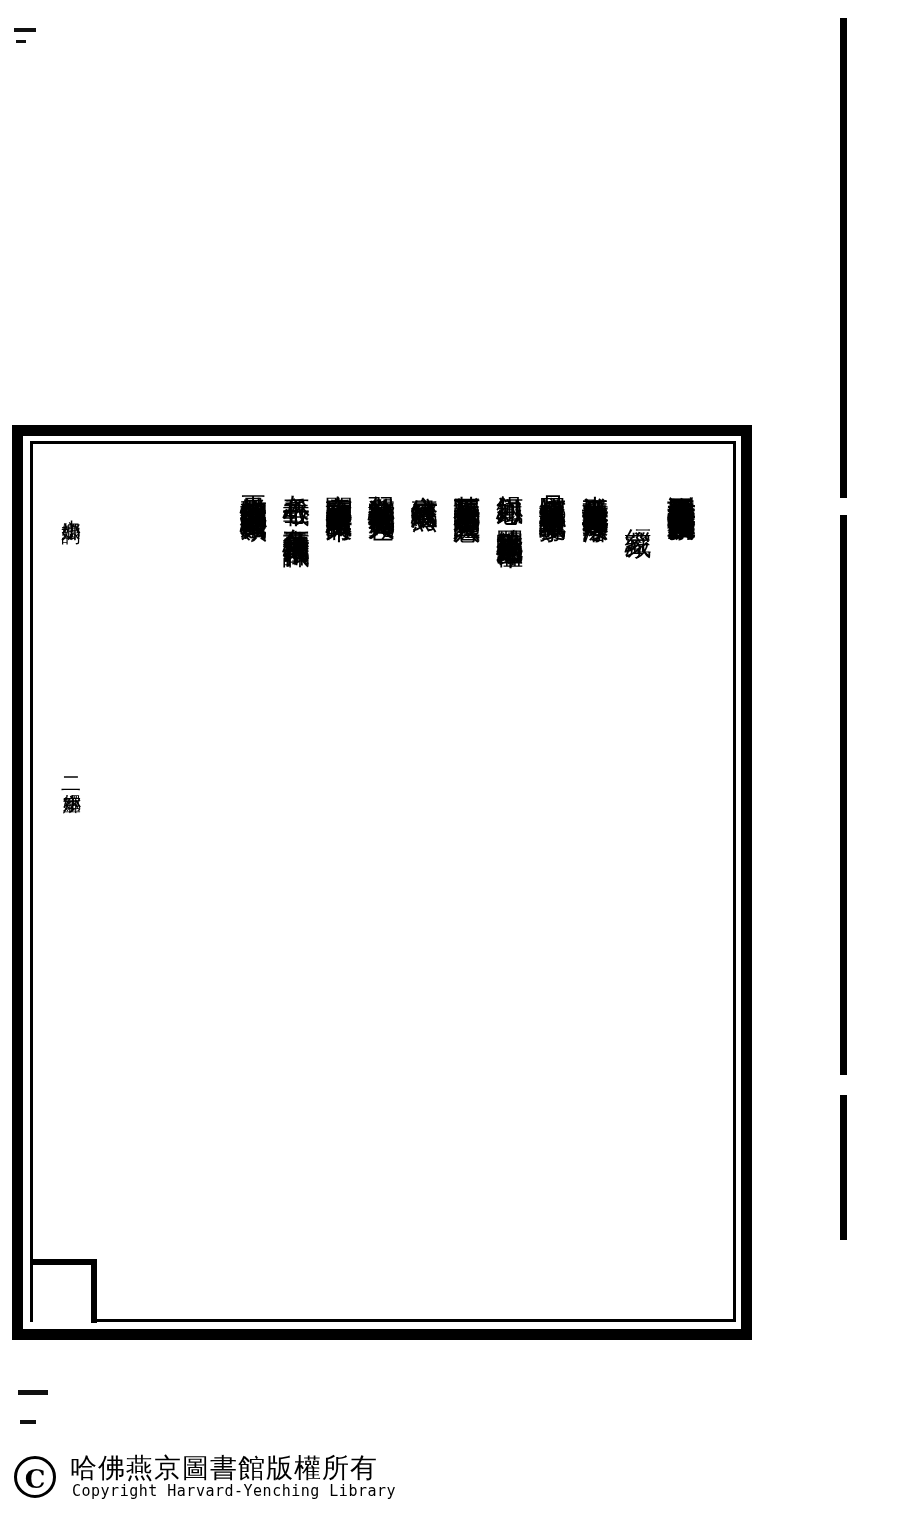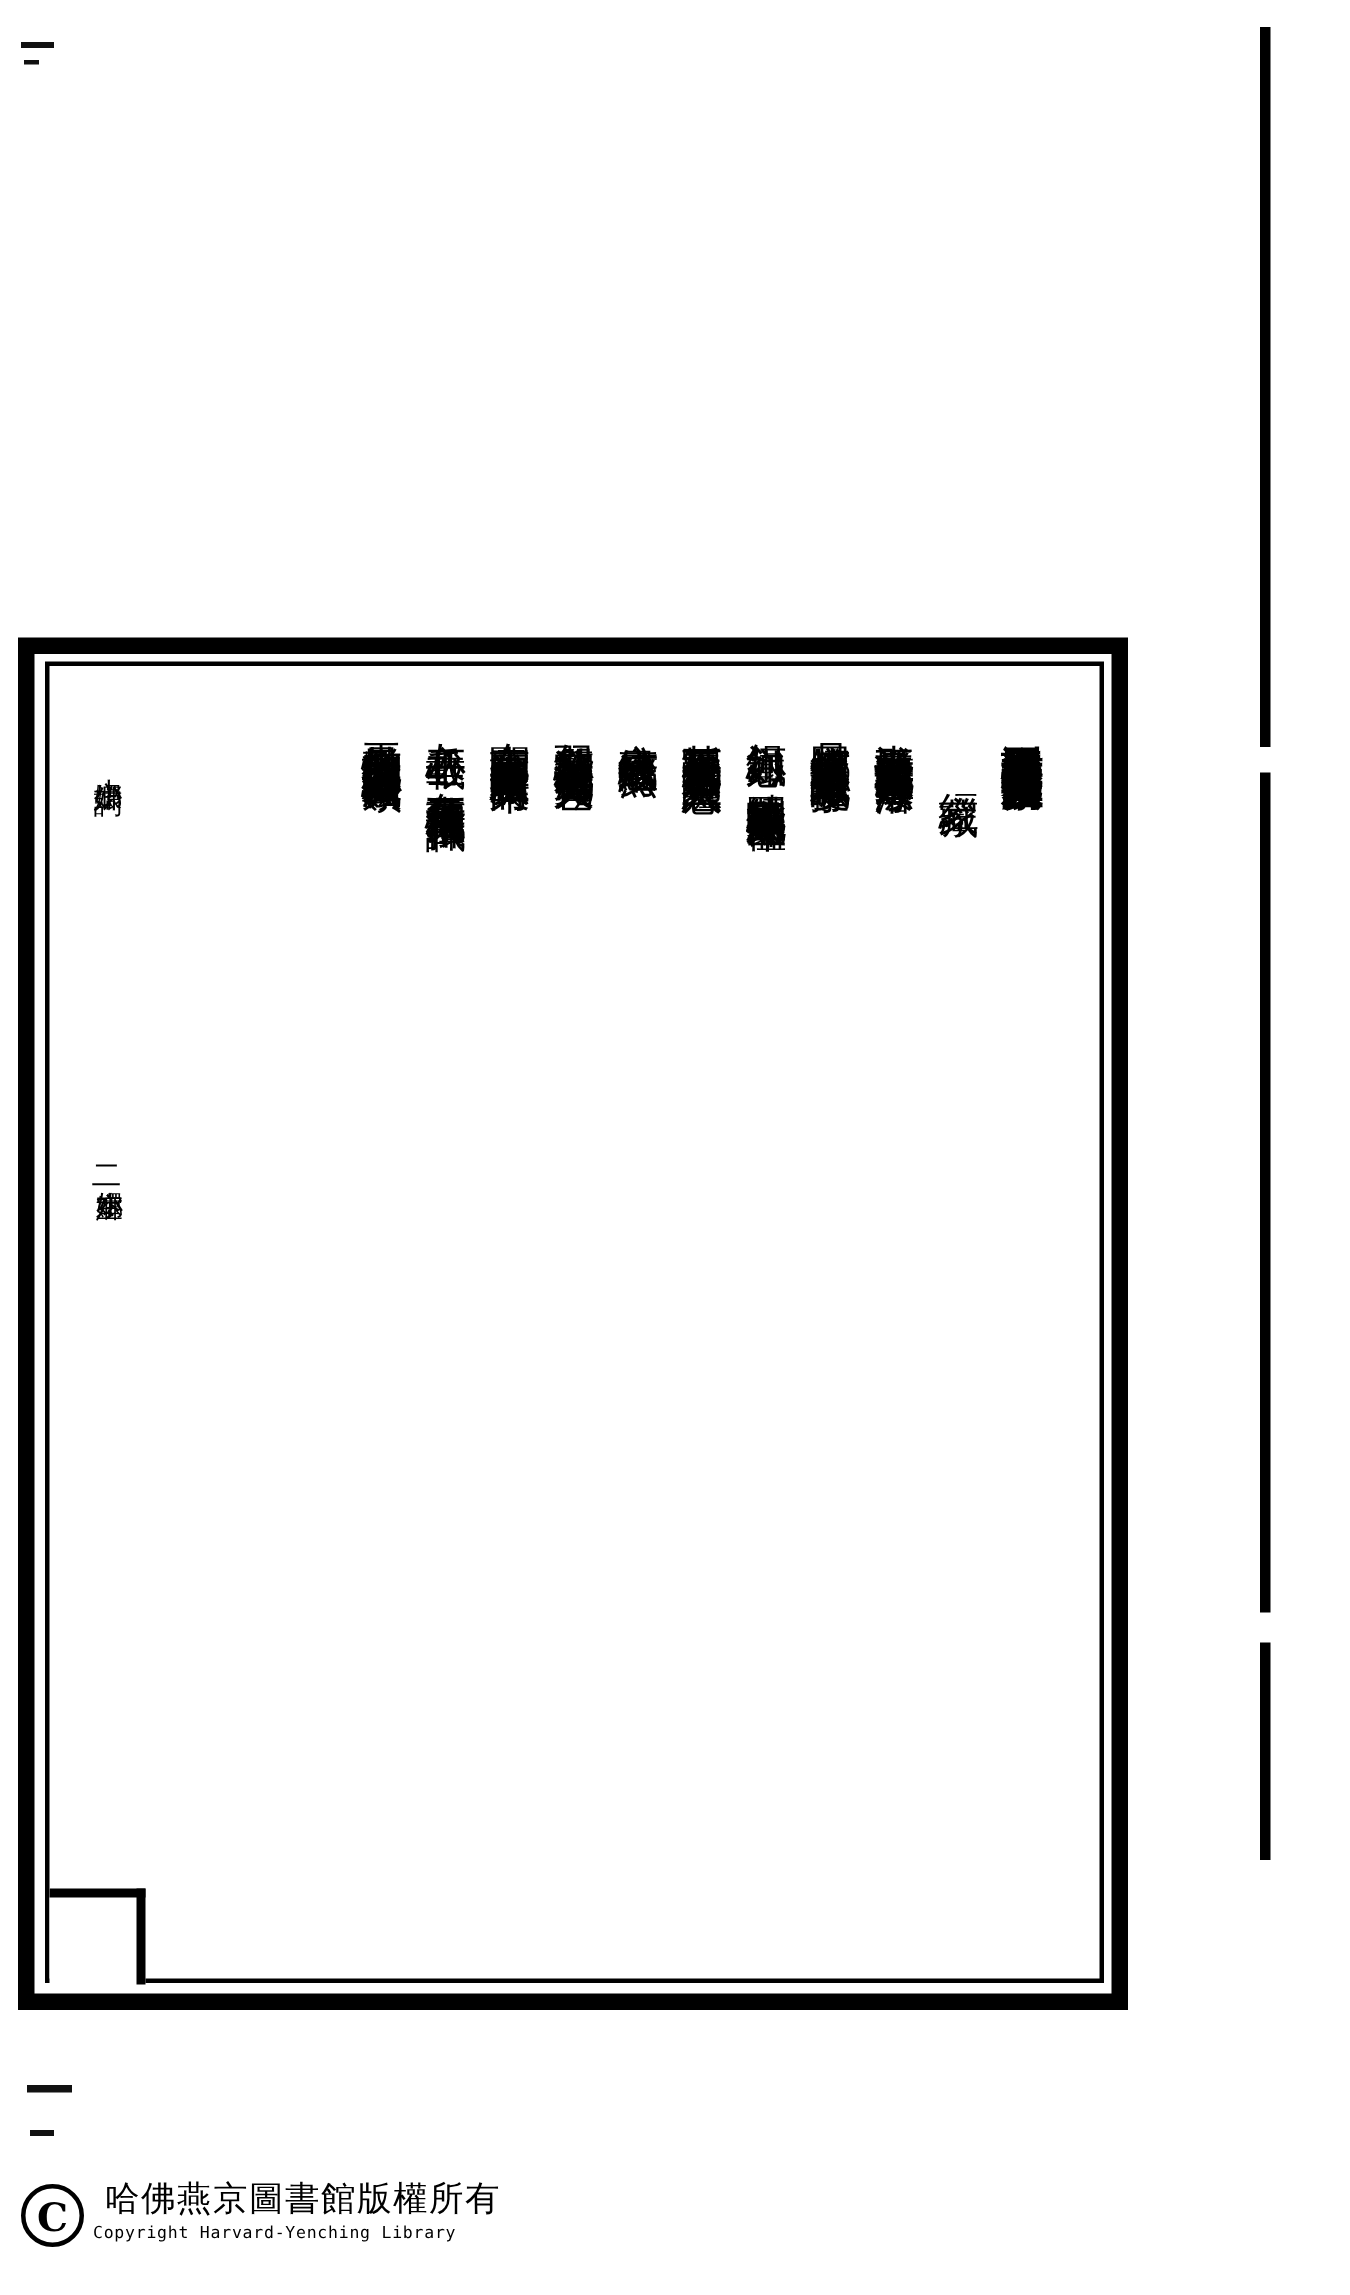--- a/index.html
+++ b/index.html
@@ -164,31 +164,31 @@
     line-height: 40px;
     text-align: center;
     color: #000000;
     box-sizing: border-box;
   }
   .stamp-cn {
     position: absolute;
     left: 56px;
     top: 2px;
     font-family: "DejaVu Serif", serif;
-    font-size: 23px;
+    font-size: 27px;
     letter-spacing: 1px;
     color: #000000;
     white-space: nowrap;
   }
   .stamp-en {
     position: absolute;
-    left: 48px;
+    left: 58px;
     top: 34px;
     font-family: "DejaVu Sans Mono", monospace;
-    font-size: 11px;
+    font-size: 15px;
     letter-spacing: 0.5px;
     color: #000000;
     white-space: nowrap;
   }
 </style>
 </head>
 <body>
 
 <div class="edge-mark m1"></div>
 <div class="edge-mark m2"></div>

